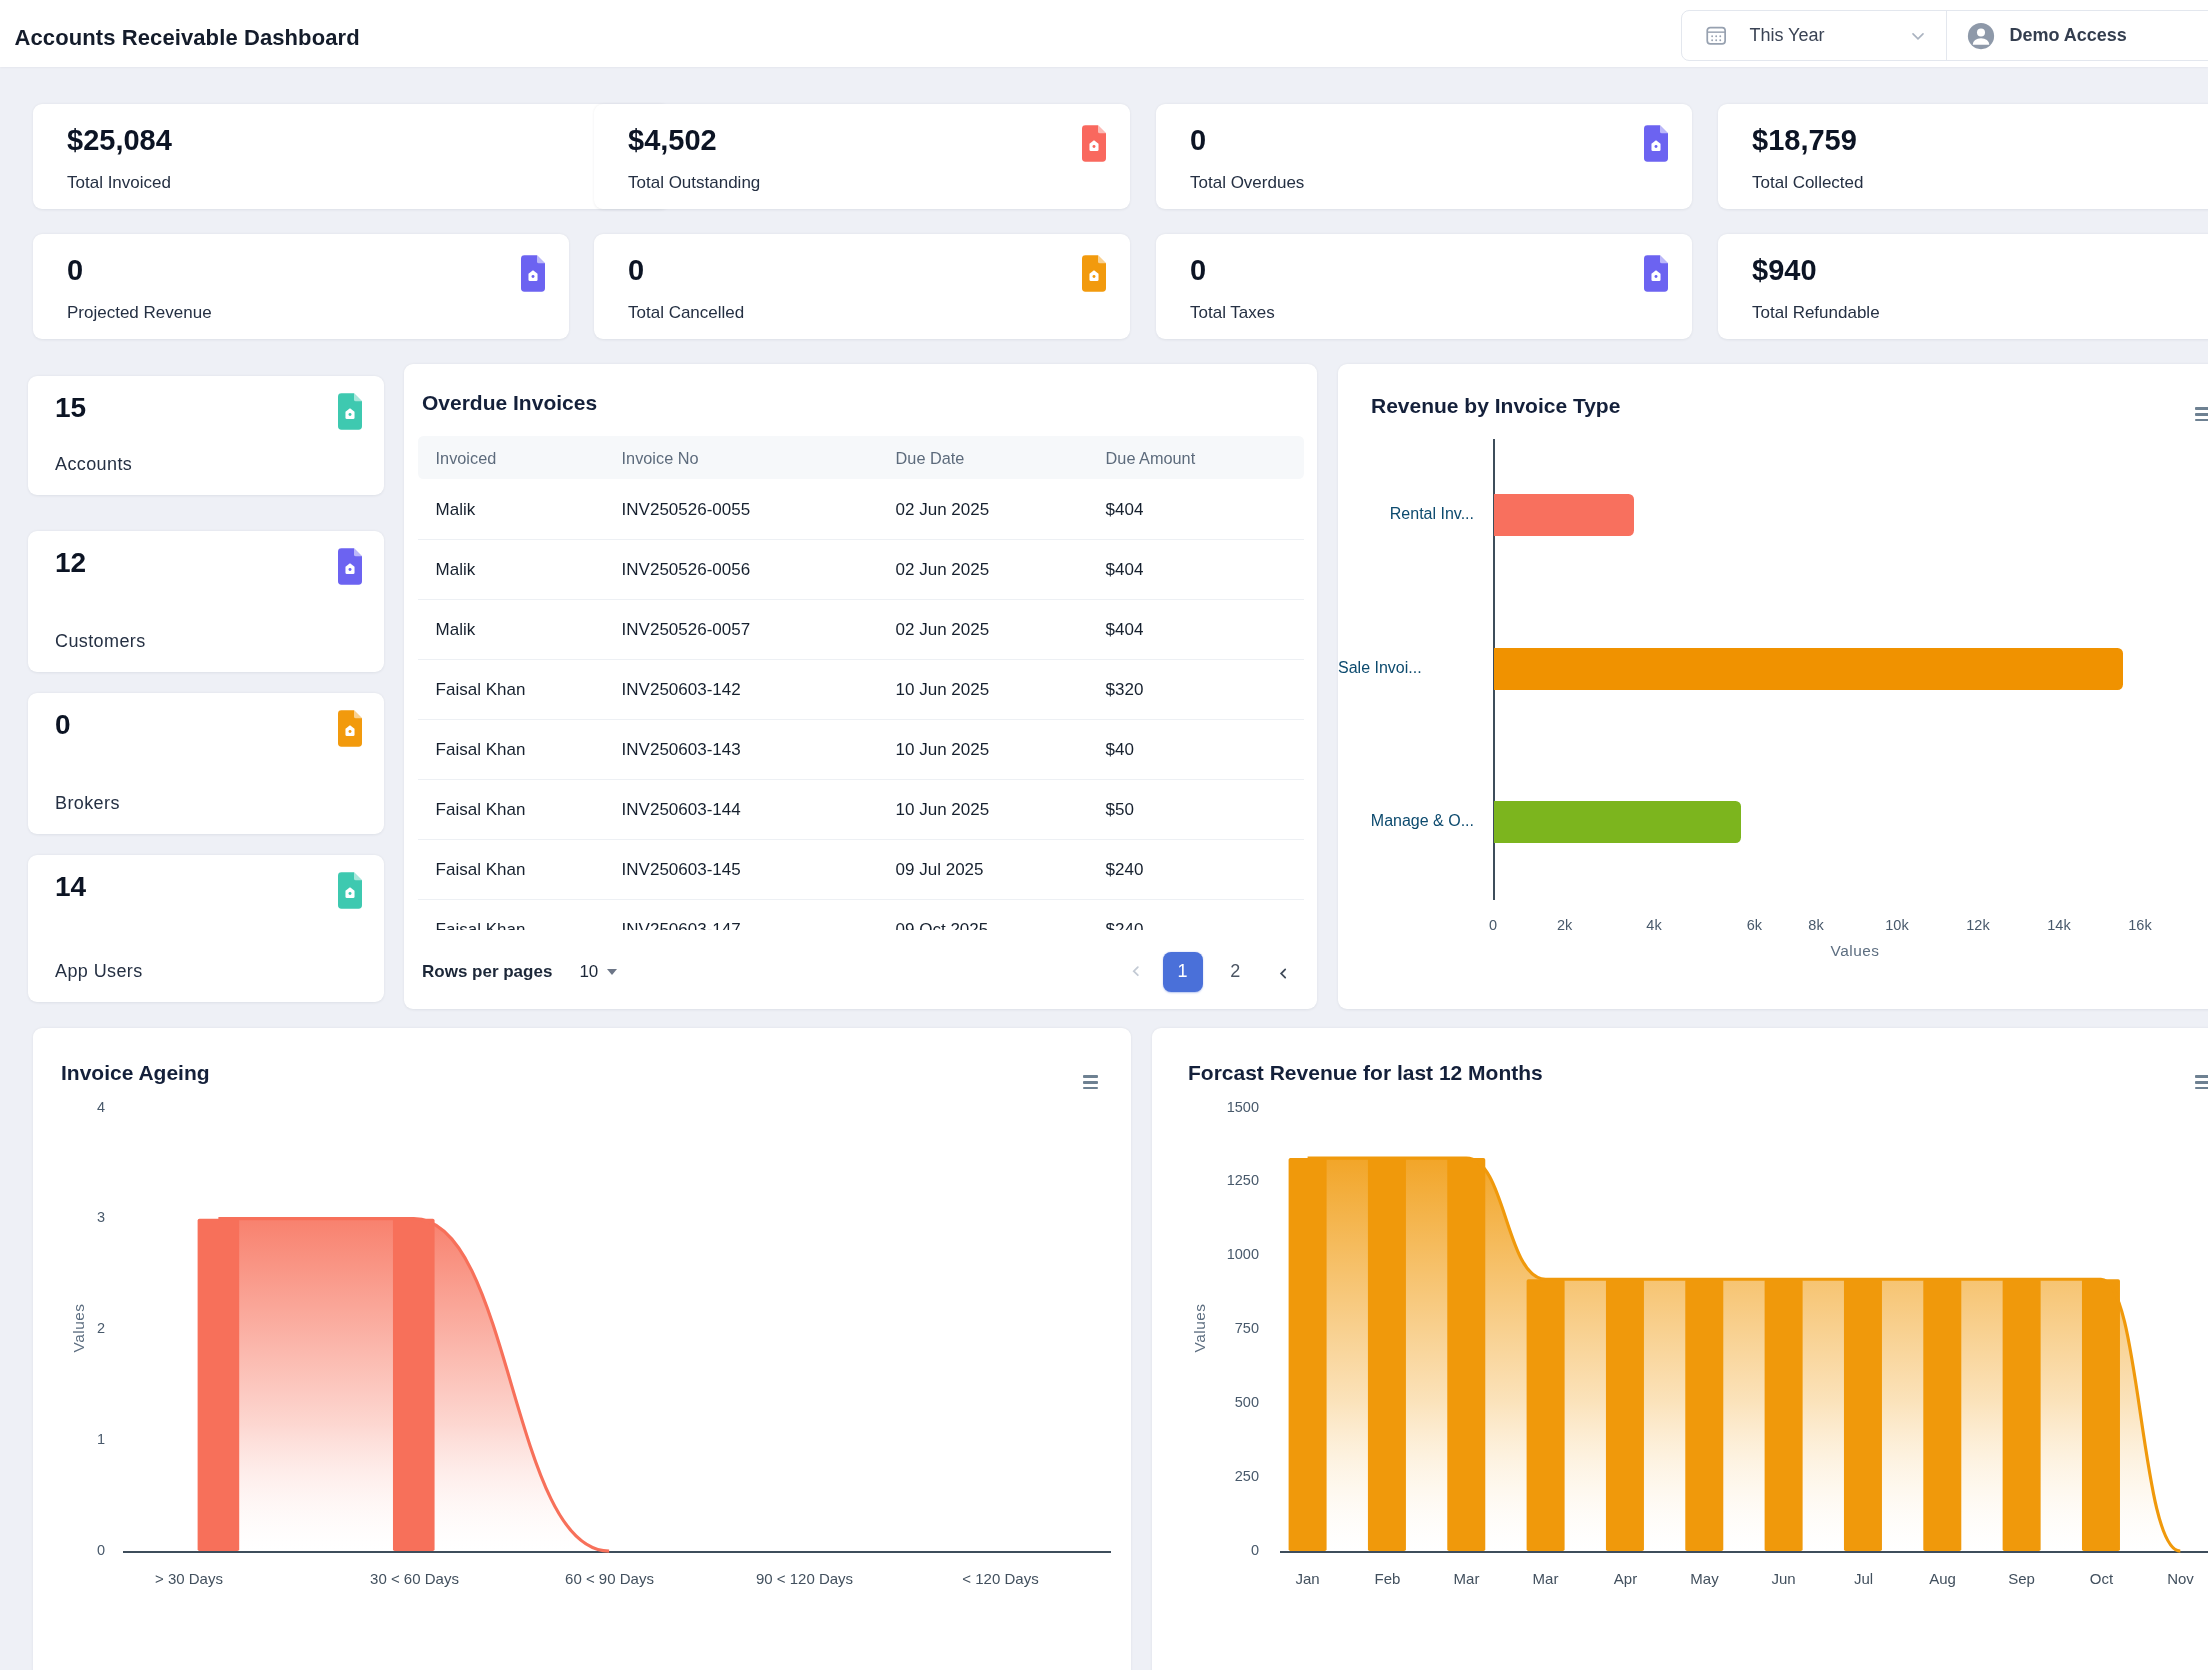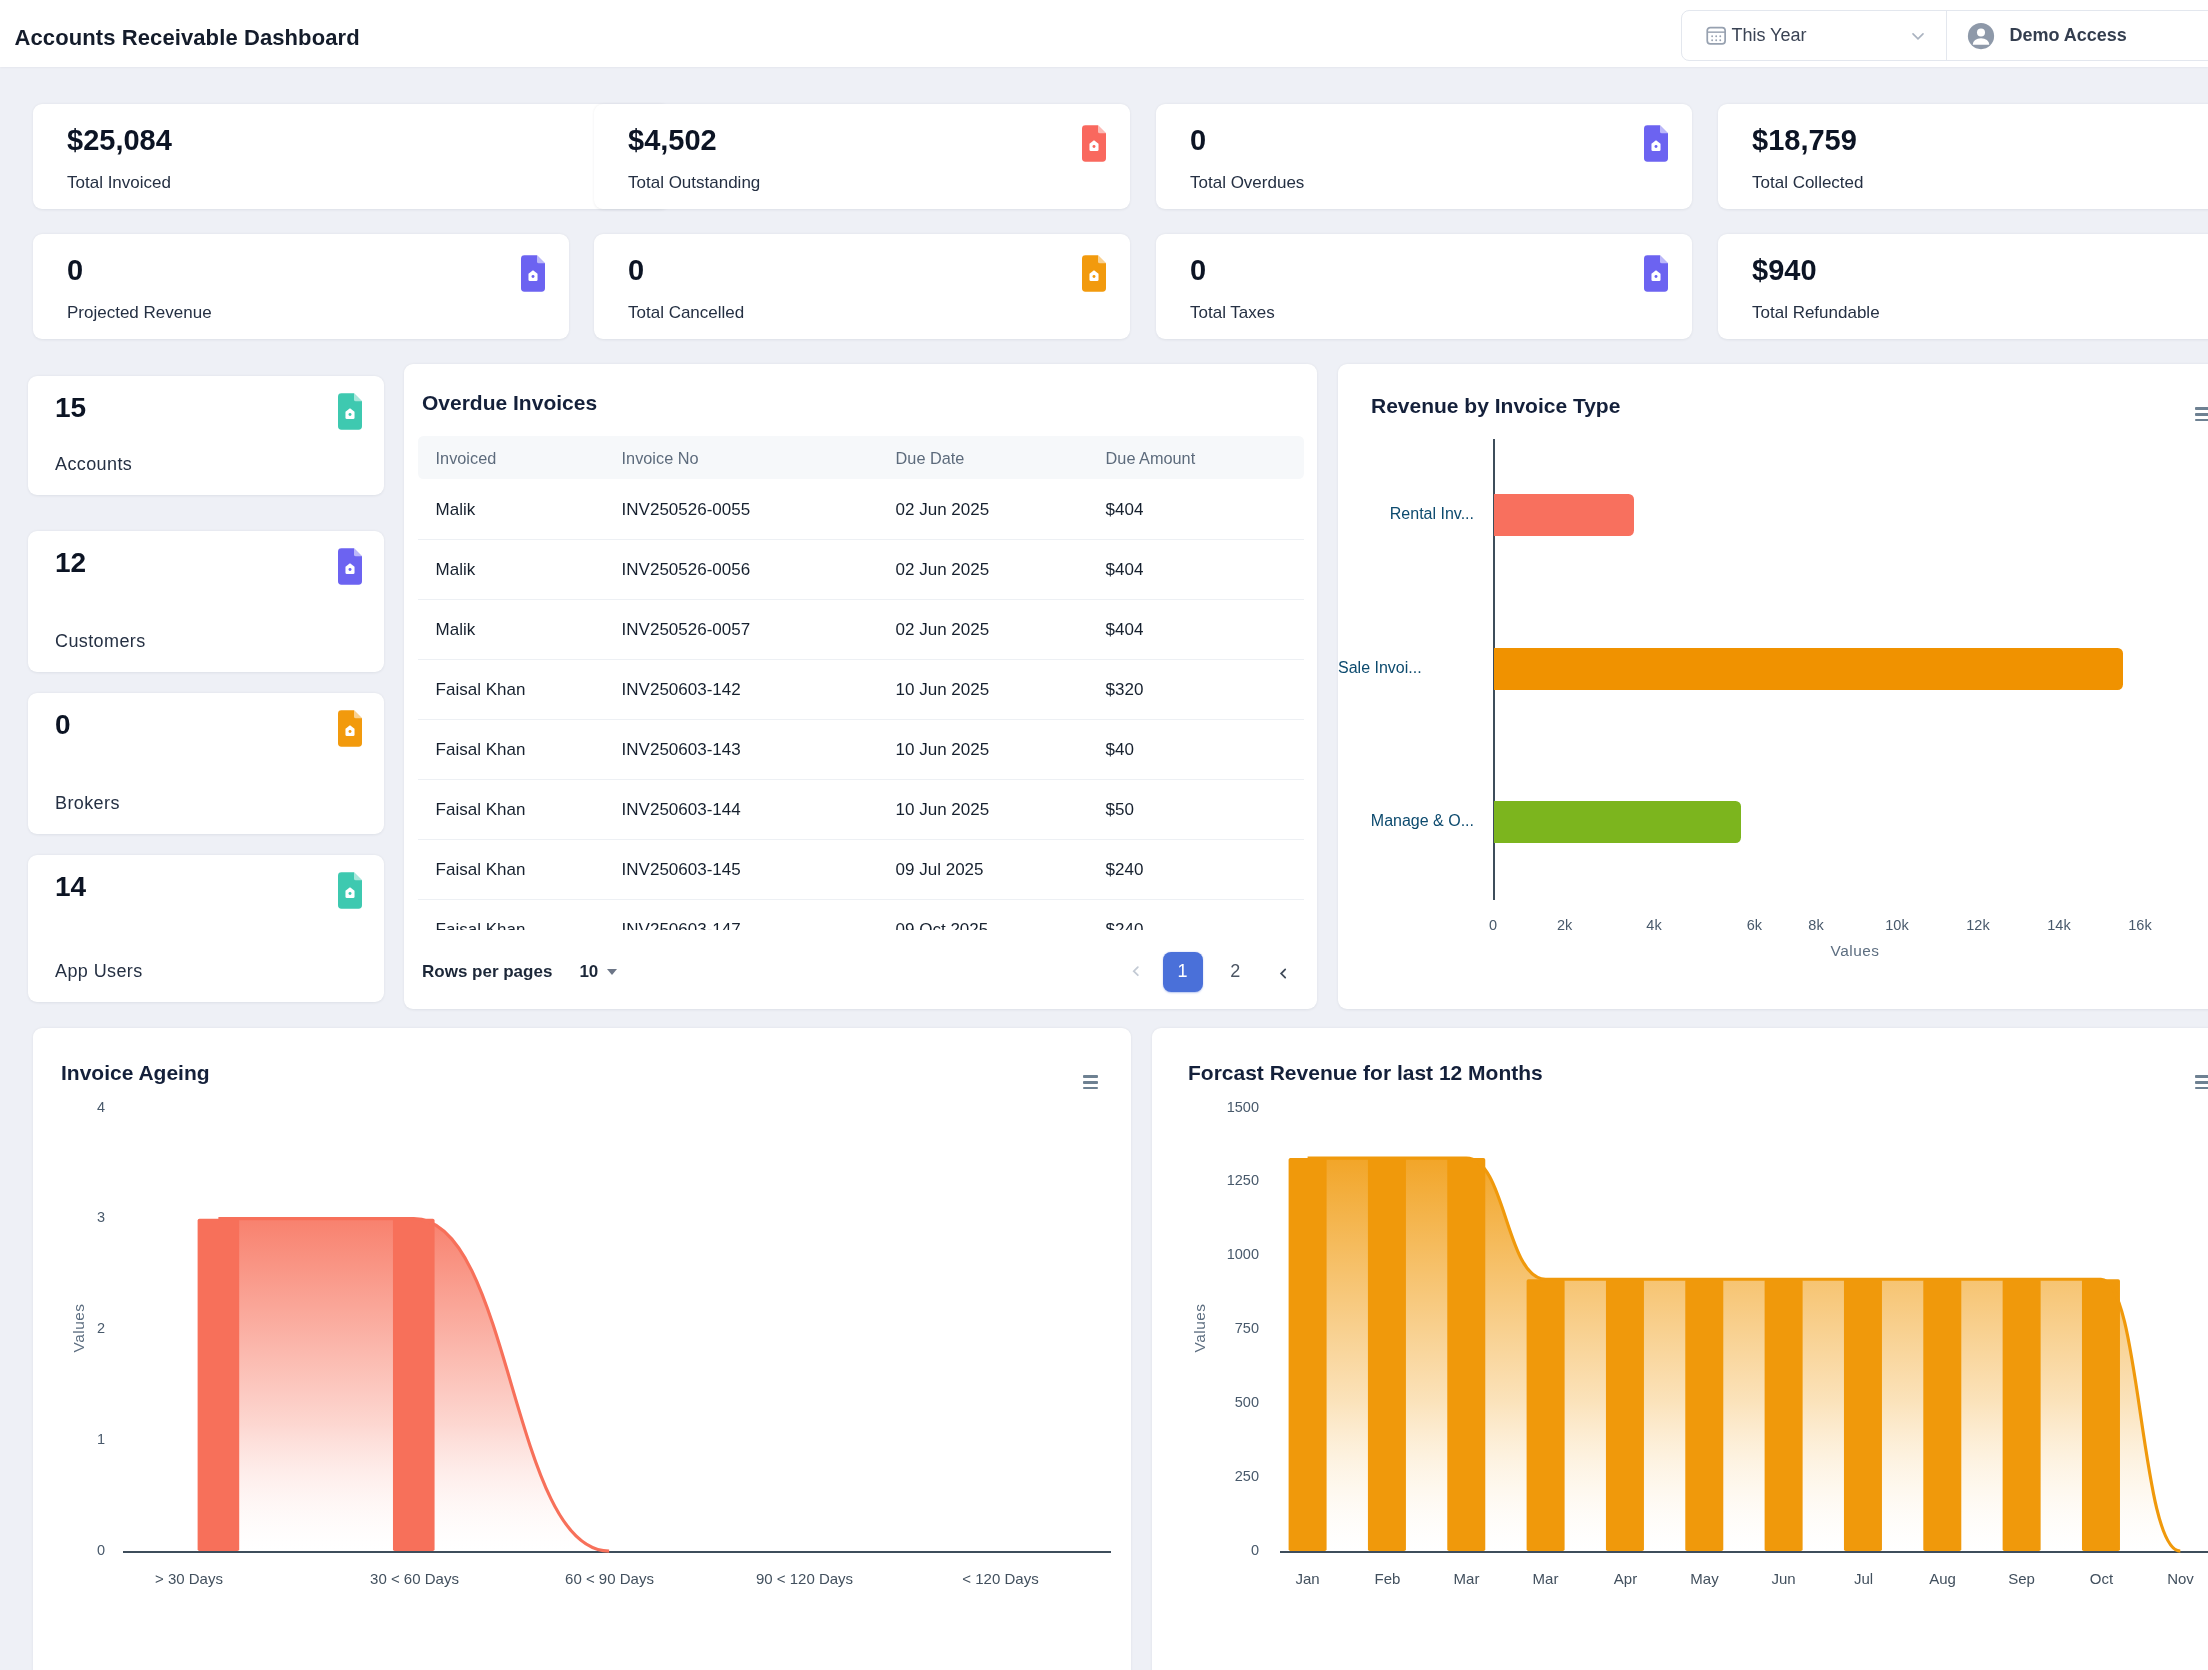--- a/index.html
+++ b/index.html
@@ -10,21 +10,21 @@
   }
   .topbar{position:absolute;left:0;top:0;width:2208px;height:67px;background:#fff;
     box-shadow:0 0.9px 2.7px rgba(16,24,40,.08);z-index:5}
   .page-title{position:absolute;left:14.5px;top:38px;transform:translateY(-50%);
     font-size:22px;font-weight:700;color:#141c2b;letter-spacing:0.1px}
   .top-controls{position:absolute;left:1681px;top:10px;height:51px;width:579px;
     background:#fff;border:0.9px solid #e3e7ee;border-radius:8.1px;display:flex;align-items:center;
     box-sizing:border-box;z-index:6}
   .period{display:flex;align-items:center;width:264px;box-sizing:border-box;padding:0 18px 0 22px;
     height:100%;cursor:pointer}
-  .period-label{font-size:18px;color:#3a4354;font-weight:500;margin-left:3px}
+  .period-label{font-size:18px;color:#3a4354;font-weight:500;margin-left:21px}
   .v-divider{width:0.9px;align-self:stretch;background:#e3e7ee}
   .user-chip{display:flex;align-items:center;padding:0 20px;height:100%;cursor:pointer}
   .user-name{font-size:18px;color:#343e4f;font-weight:700;margin-left:14.5px}
   .chev{margin-left:auto;display:flex}
 
   .card{position:absolute;background:#fff;border-radius:9px;
     box-shadow:0 0.9px 2.7px rgba(16,24,40,.07)}
 
   .kpi-value{position:absolute;left:34px;top:20px;font-size:29px;font-weight:700;color:#0c1424}
   .kpi-label{position:absolute;left:34px;top:69px;font-size:17px;color:#253043}
@@ -40,21 +40,21 @@
 
   
   .thead{position:absolute;left:13.6px;top:72px;width:886px;height:43px;background:#f6f8fa;border-radius:5.4px}
   .th{position:absolute;top:50%;transform:translateY(-50%);font-size:16.3px;color:#5d6b7c}
   .rows-clip{position:absolute;left:13.6px;top:116px;width:886px;height:450px;overflow:hidden}
   .trow{position:relative;width:100%;height:59px;border-bottom:0.9px solid #edf0f4;cursor:pointer}
   .td{position:absolute;top:50%;transform:translateY(-50%);font-size:17px;color:#16202e;font-weight:500}
   .tfoot{position:absolute;left:18px;right:22px;top:586px;height:43px;display:flex;align-items:center}
   .rpp-label{font-size:17px;font-weight:700;color:#1c2738}
   .rpp-select{display:flex;align-items:center;margin-left:27px;cursor:pointer}
-  .rpp-value{font-size:17px;color:#1c2738;font-weight:700}
+  .rpp-value{font-size:17px;color:#1c2738;font-weight:400}
   .caret-down{width:0;height:0;border-left:5.4px solid transparent;border-right:5.4px solid transparent;
     border-top:6.3px solid #6c7687;margin-left:9px;margin-top:1.8px}
   .pager{margin-left:auto;display:flex;align-items:center;gap:12.7px}
   .page-btn{min-width:40px;height:40px;border-radius:8.1px;display:flex;align-items:center;justify-content:center;
     font-size:18px;color:#4b5563;cursor:pointer;background:transparent;border:none;font-family:inherit}
   .page-btn.active{background:#4a70d9;color:#fff;font-weight:500;box-shadow:0 0.9px 1.8px rgba(74,112,217,.4)}
   .pg-arrow{width:27px;height:40px;display:flex;align-items:center;justify-content:center;cursor:pointer}
 
   .menu-icon{position:absolute;right:33px;top:47px;cursor:pointer}
   .menu-icon i{display:block;width:15.4px;height:2.7px;background:#6e8192;margin:0 0 3.2px 0;border-radius:0.9px}

